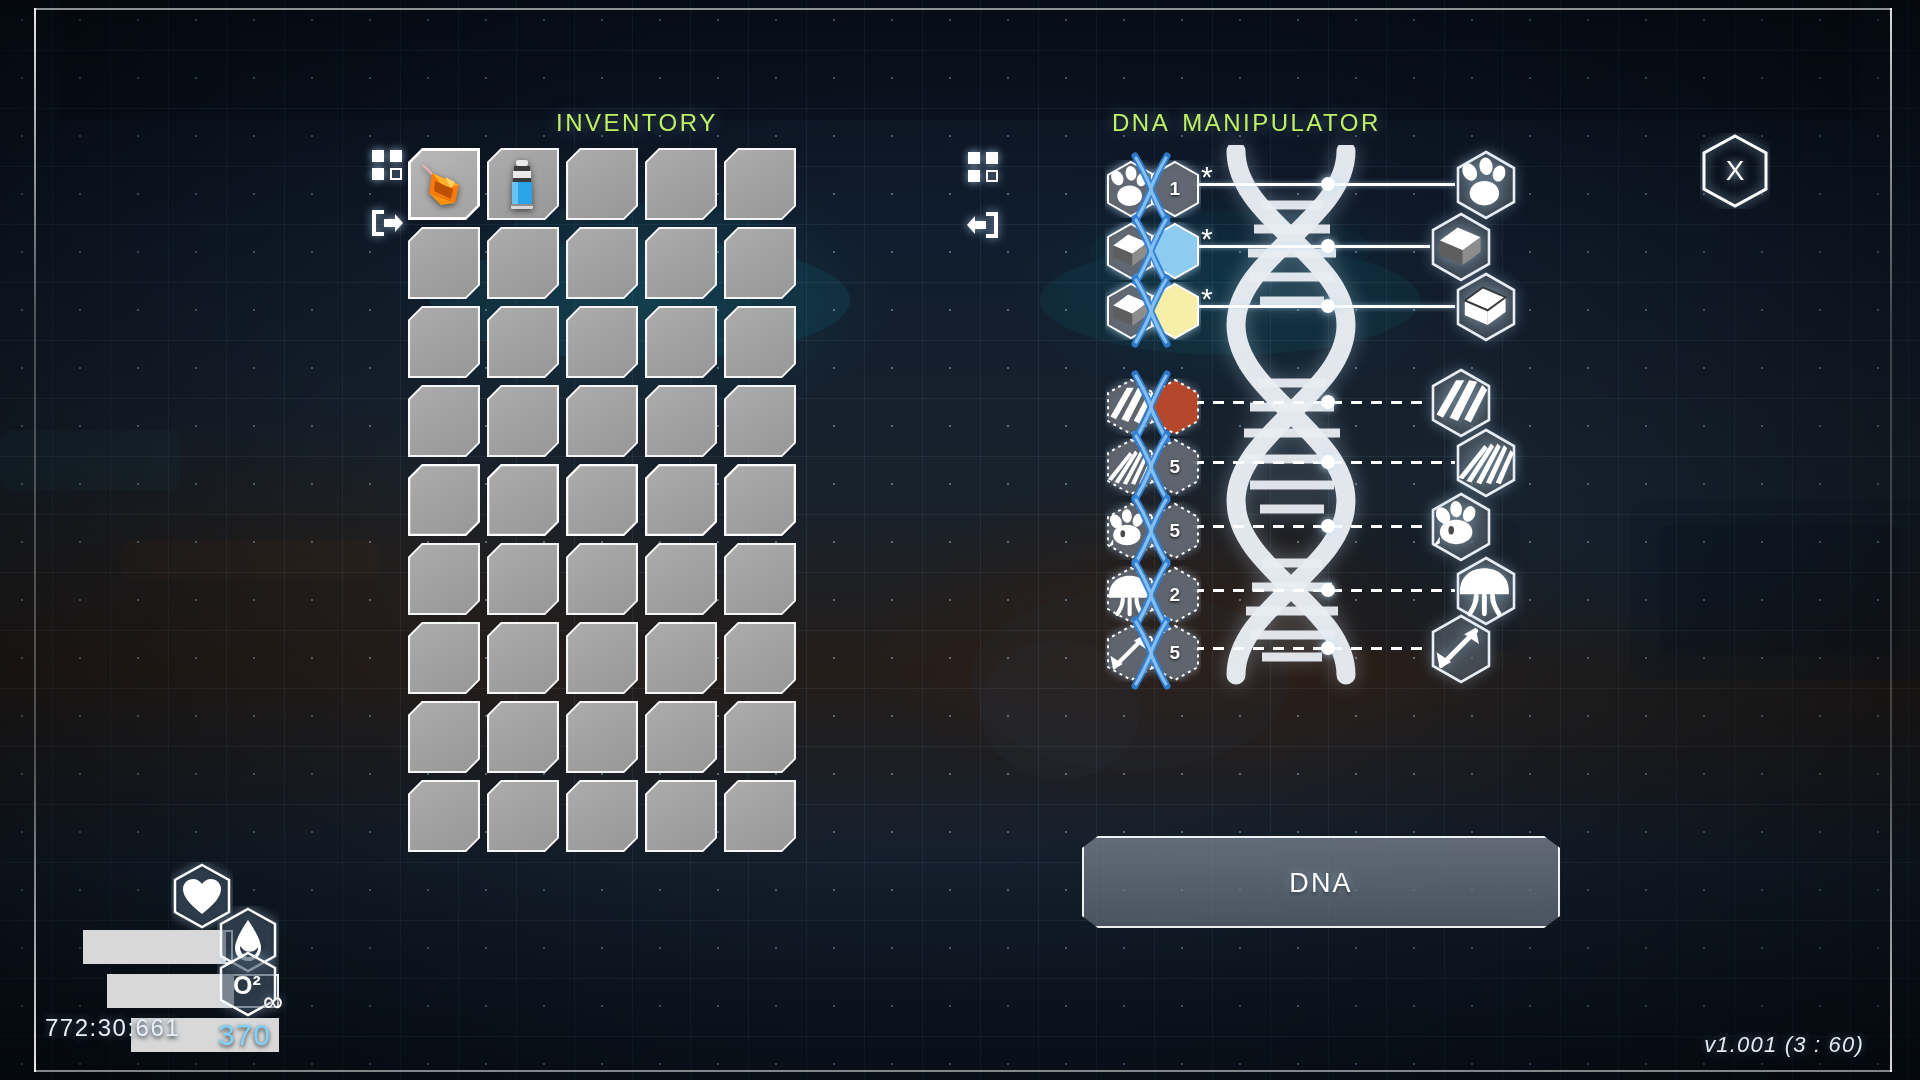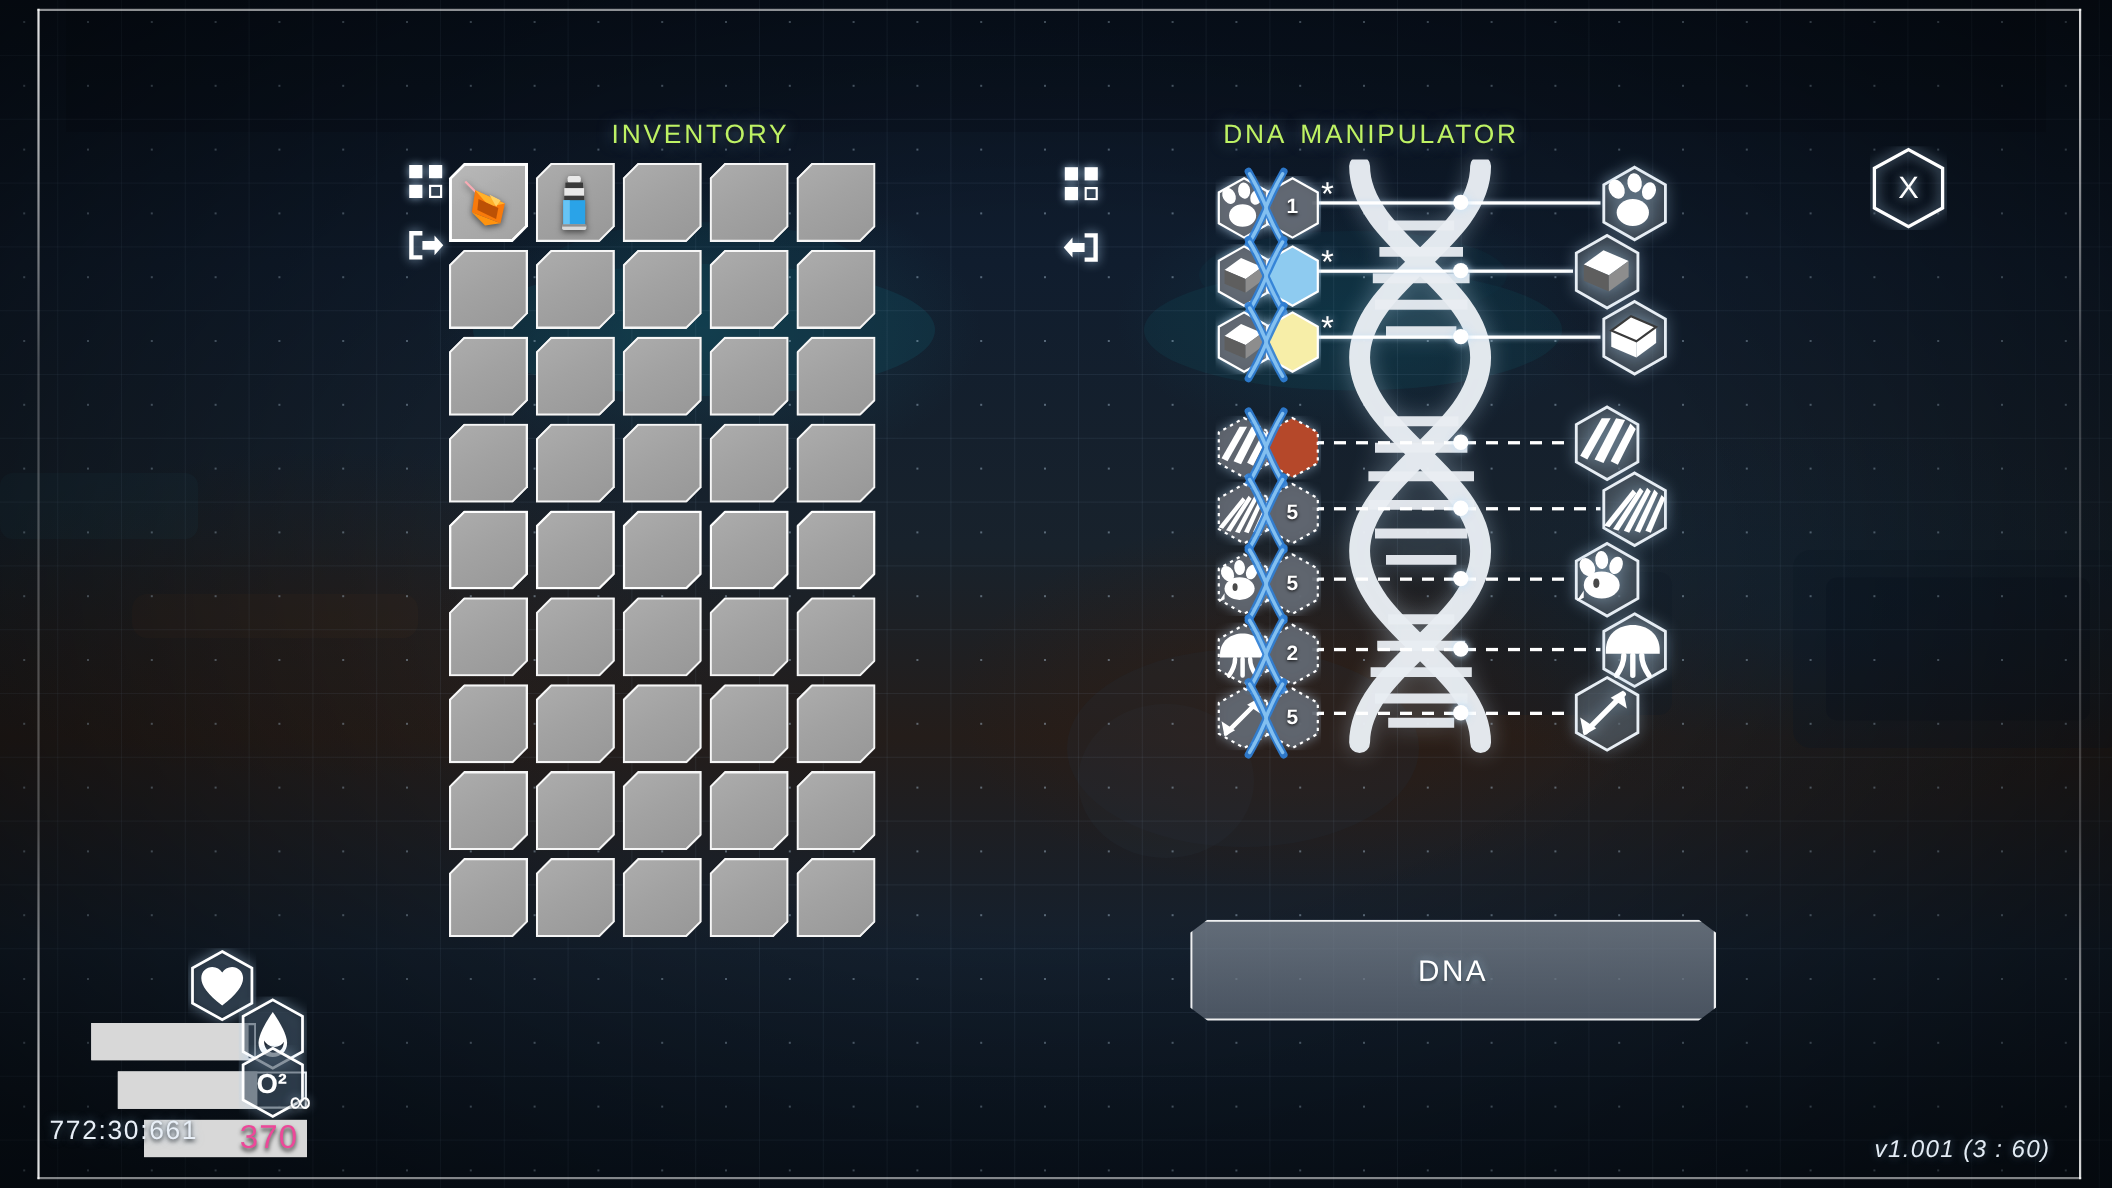--- a/index.html
+++ b/index.html
@@ -181,21 +181,21 @@
   .hud-hex { width:62px; height:68px; position:relative; flex:0 0 auto; }
   .hud-hex svg { width:62px; height:68px; display:block; }
   .hud-bar {
     height:34px; position:relative;
     box-shadow:inset 0 0 0 2px rgba(255,255,255,.95);
     background:rgba(10,18,30,.25);
   }
   .hud-bar .fill { position:absolute; left:0; top:0; bottom:0; background:#d8d8d8; }
   .hud-bar .val {
     position:absolute; right:8px; top:50%; transform:translateY(-50%);
-    color:#ec4899; font-size:30px; letter-spacing:1px;
+    color:#7dd3fc; font-size:30px; letter-spacing:1px;
     font-family:"Liberation Sans", sans-serif;
     text-shadow:0 2px 4px rgba(0,0,0,.8);
   }
   #row-hp { left:38px; top:18px; }
   #row-hp .hud-bar { width:150px; }
   #row-water { left:62px; top:62px; }
   #row-water .hud-bar { width:172px; }
   #row-o2 { left:86px; top:106px; }
   #row-o2 .hud-bar { width:148px; }
   .infinity {

